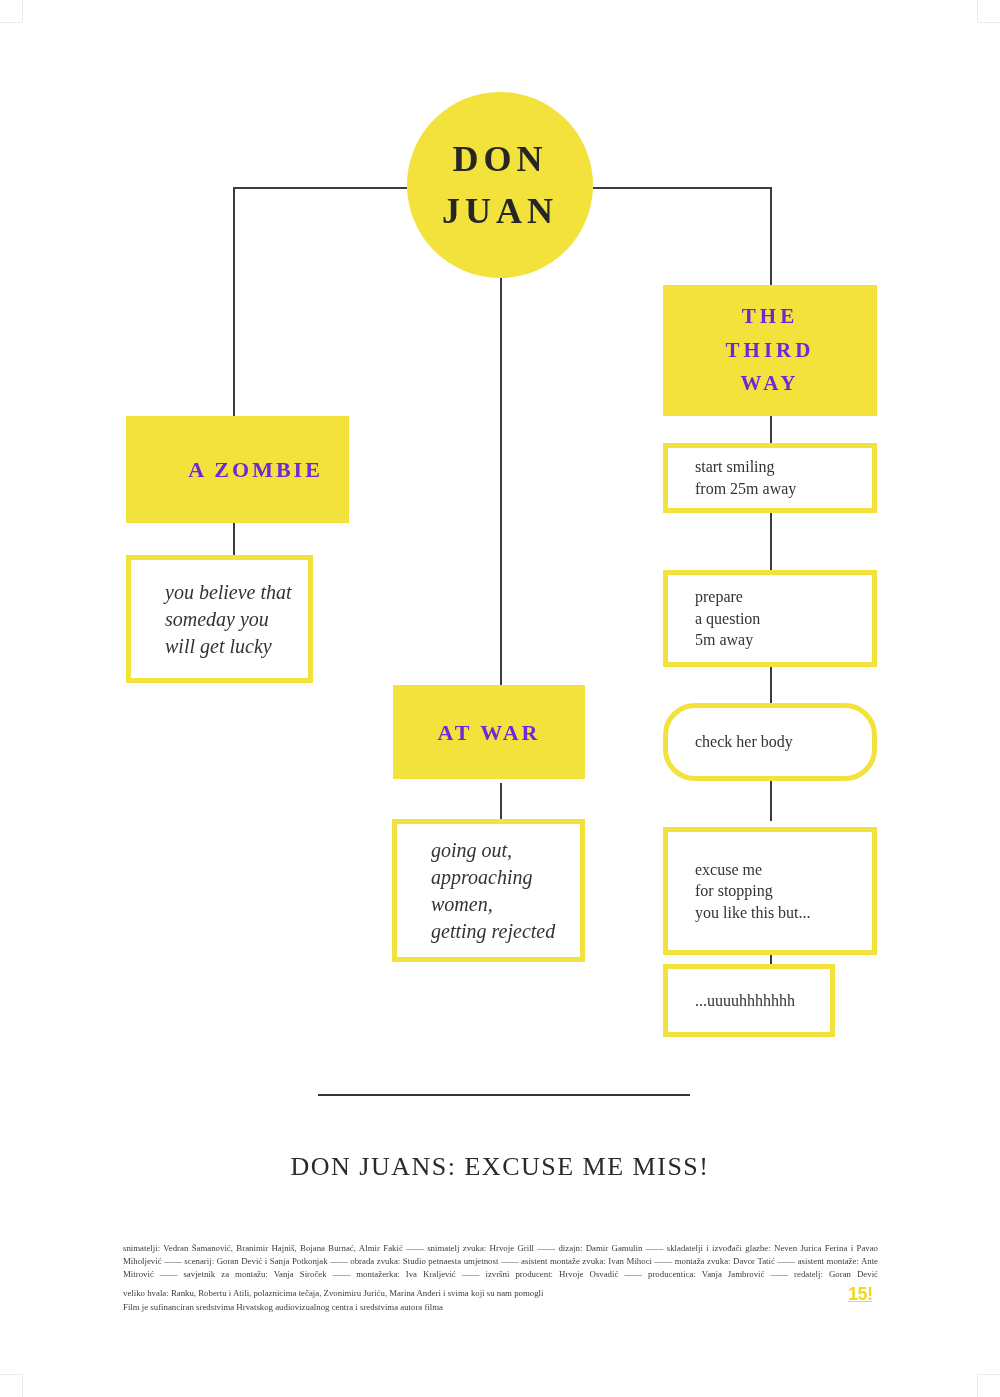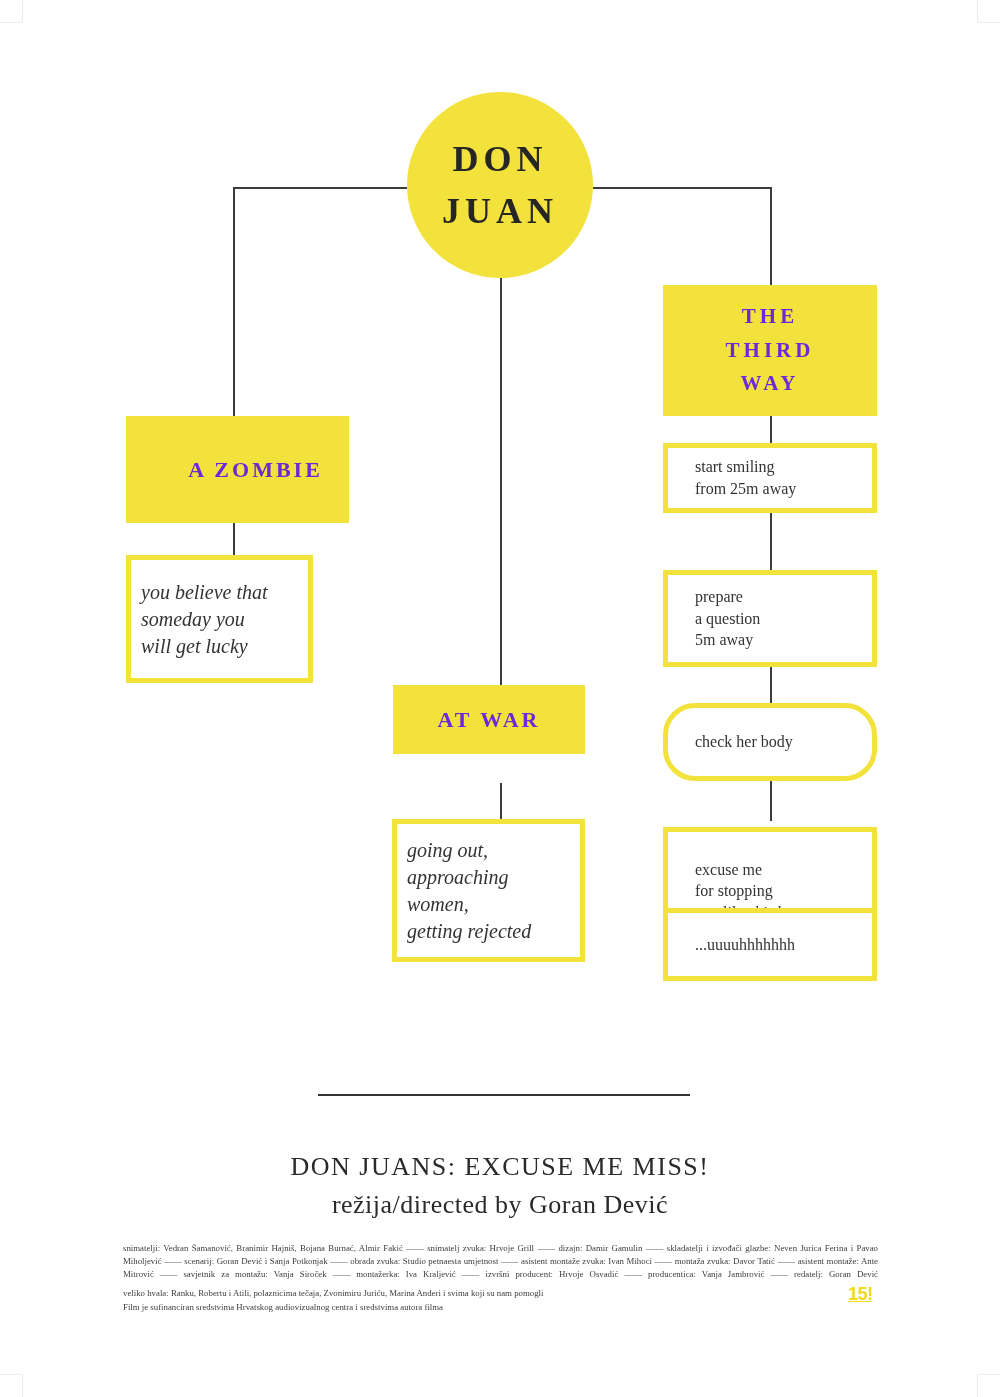--- a/index.html
+++ b/index.html
@@ -22,21 +22,21 @@
   .ybox{
     position:absolute;background:var(--yellow,#F3E13C);display:flex;align-items:center;justify-content:center;
     text-align:center;font-weight:700;color:#6d28d9;font-size:22px;letter-spacing:3px;line-height:1.5;
   }
   
   .obox{
     position:absolute;background:#ffffff;border:5px solid var(--yellow,#F3E13C);box-sizing:border-box;
     display:flex;flex-direction:column;justify-content:center;align-items:flex-start;
     font-size:20px;line-height:1.35;color:#333333;
   }
-  .obox.italic{font-style:italic;padding-left:10px;padding-right:8px;}
+  .obox.italic{font-style:italic;padding-left:34px;padding-right:8px;}
   .obox.step{padding-left:27px;padding-right:8px;font-size:16px;}
   
   .divider{position:absolute;left:318px;top:1094px;width:372px;height:2px;background:#333333;}
   .film-title{position:absolute;left:0;top:1140px;width:1000px;text-align:center;
     font-size:26px;letter-spacing:1.5px;color:#2a2a2a;margin-top:12px;}
   .film-subtitle{position:absolute;left:0;top:1190px;width:1000px;text-align:center;
     font-size:26px;letter-spacing:0.5px;color:#2a2a2a;}
   .credits-main{
     position:absolute;left:123px;top:1242px;width:755px;
     font-size:8.8px;line-height:13px;color:var(--credits,#3d3d3d);
@@ -88,21 +88,21 @@
 
   <div class="ybox" style="left:126px;top:416px;width:187px;height:107px;padding-left:36px;">
     <span>A ZOMBIE</span>
   </div>
   <div class="obox italic" style="left:126px;top:555px;width:187px;height:128px;">
     <span class="pre">you believe that
 someday you
 will get lucky</span>
   </div>
 
-  <div class="ybox" style="left:393px;top:685px;width:192px;height:69px;">
+  <div class="ybox" style="left:393px;top:685px;width:192px;height:94px;">
     <span>AT WAR</span>
   </div>
   <div class="obox italic" style="left:392px;top:819px;width:193px;height:143px;">
     <span class="pre">going out,
 approaching
 women,
 getting rejected</span>
   </div>
 
   <div class="ybox" style="left:663px;top:285px;width:214px;height:131px;font-size:21px;letter-spacing:4px;line-height:1.6;">
@@ -120,27 +120,26 @@
 5m away</span>
   </div>
   <div class="obox step" style="left:663px;top:703px;width:214px;height:78px;border-radius:32px;">
     <span class="pre">check her body</span>
   </div>
   <div class="obox step" style="left:663px;top:821px;width:214px;height:128px;margin-top:6px;">
     <span class="pre">excuse me
 for stopping
 you like this but...</span>
   </div>
-  <div class="obox step" style="left:663px;top:908px;width:214px;height:73px;">
+  <div class="obox step" style="left:663px;top:964px;width:172px;height:73px;">
     <span class="pre">...uuuuhhhhhhh</span>
   </div>
 
   <div class="divider"></div>
   <div class="film-title">DON JUANS: EXCUSE ME MISS!</div>
-  <div class="film-subtitle">režija/directed by Goran Dević</div>
 
   <div class="credits-main">snimatelji: Vedran Šamanović, Branimir Hajniš, Bojana Burnać, Almir Fakić —— snimatelj zvuka: Hrvoje Grill —— dizajn: Damir Gamulin —— skladatelji i izvođači glazbe: Neven Jurica Ferina i Pavao Miholjević —— scenarij: Goran Dević i Sanja Potkonjak —— obrada zvuka: Studio petnaesta umjetnost —— asistent montaže zvuka: Ivan Mihoci —— montaža zvuka: Davor Tatić —— asistent montaže: Ante Mitrović —— savjetnik za montažu: Vanja Siroček —— montažerka: Iva Kraljević —— izvršni producent: Hrvoje Osvadić —— producentica: Vanja Jambrović —— redatelj: Goran Dević</div>
   <div class="credits-extra">
     <div>veliko hvala: Ranku, Robertu i Atili, polaznicima tečaja, Zvonimiru Juriću, Marina Anderi i svima koji su nam pomogli</div>
     <div>Film je sufinanciran sredstvima Hrvatskog audiovizualnog centra i sredstvima autora filma</div>
   </div>
 
   <div class="logo-15">15!</div>
 
 </div>

